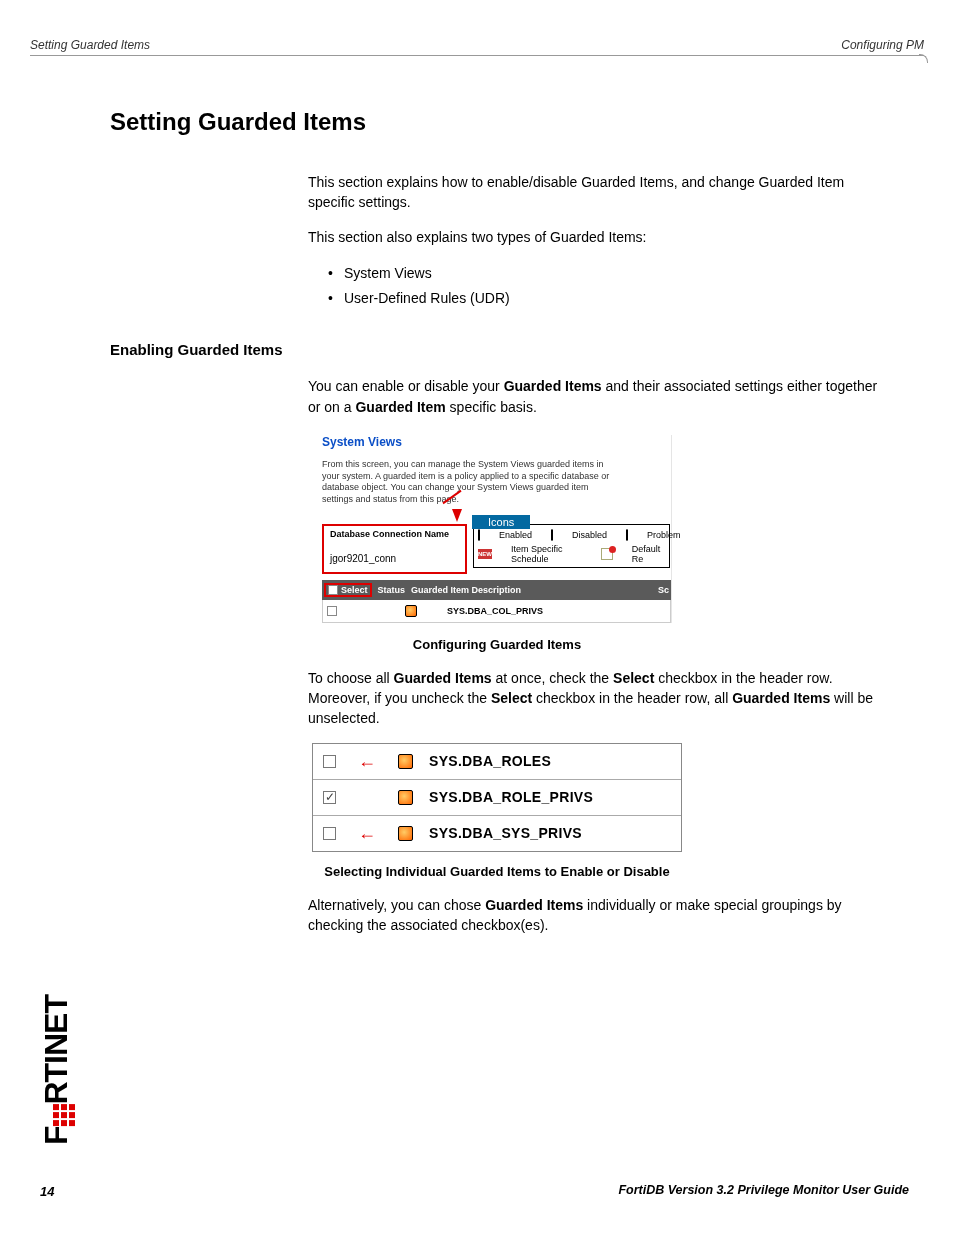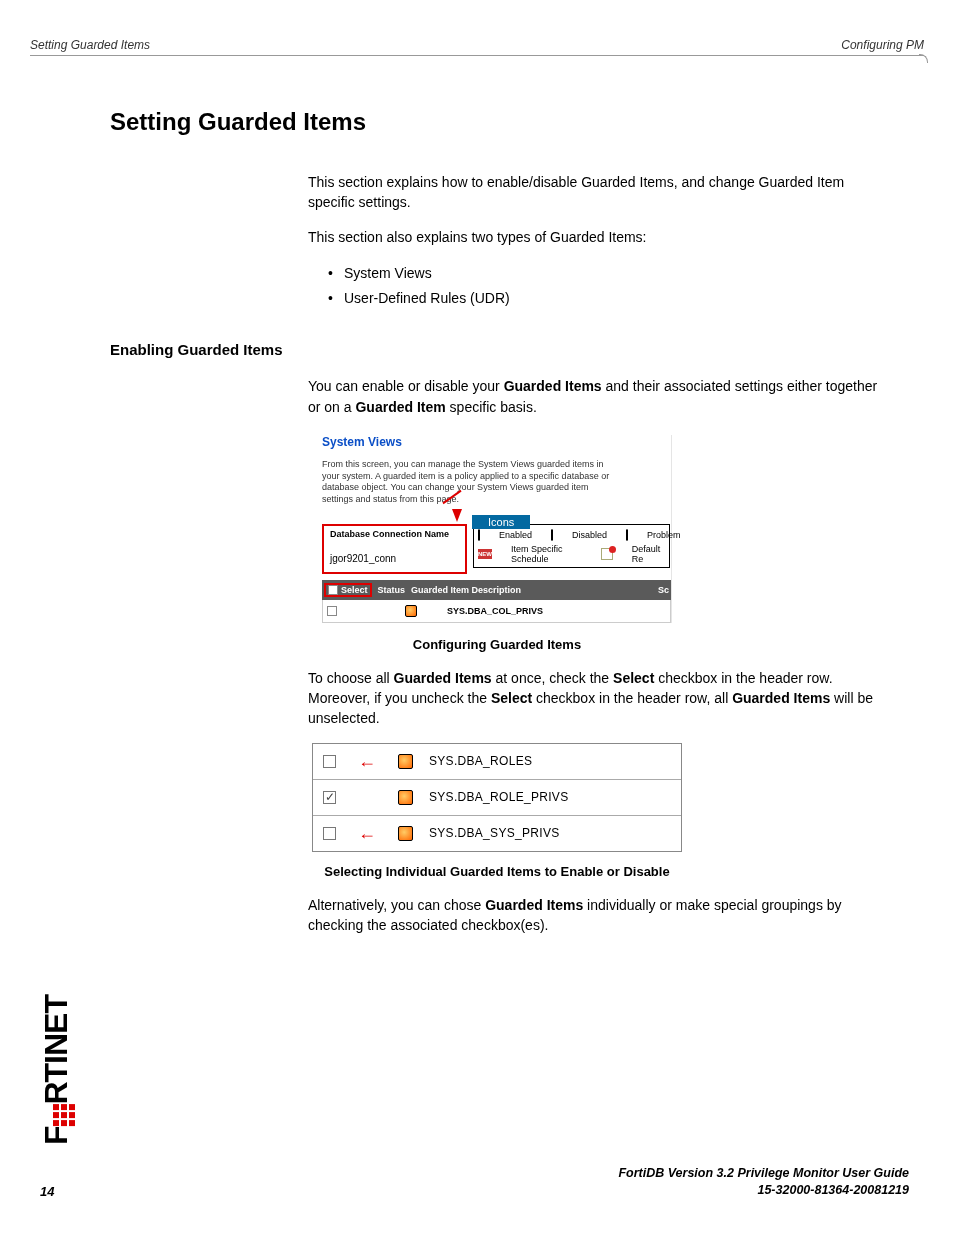--- a/index.html
+++ b/index.html
@@ -143,21 +143,21 @@
     gap: 16px;
     padding: 7px 10px;
     border-bottom: 1px solid #aaa;
   }
   .fig2-row:last-child { border-bottom: none; }
   .chk2 { width:13px; height:13px; border:1px solid #777; display:inline-block; background:#fff; position:relative; flex-shrink:0; }
   .chk2.checked::after { content:"✓"; position:absolute; left:1px; top:-2px; font-size:12px; color:#444; }
   .arrow-left { color:#d00; font-size:18px; font-weight:bold; width:30px; text-align:center; flex-shrink:0; }
   .arrow-left.blank { visibility:hidden; }
   .statico { width:15px; height:15px; flex-shrink:0; }
-  .fig2-label { font-weight:normal; letter-spacing:0.3px; font-size:12px;text-align:center; }
+  .fig2-label { font-weight:bold; letter-spacing:0.3px; font-size:14px;text-align:center; }
 
   
   .brand {
     position: absolute;
     left: 38px;
     bottom: 90px;
     writing-mode: vertical-rl;
     transform: rotate(180deg);
     font-family: Arial, sans-serif;
   }
@@ -304,15 +304,14 @@
         <span></span>
         <span></span>
         <span></span>
         <span></span>
         <span></span>
       </span><span>RTINET</span></span>
 </div>
 
 <div class="footer-right">
   <div>FortiDB Version 3.2 Privilege Monitor  User Guide</div>
-  <div>15-32000-81364-20081219</div>
 </div>
 <div class="page-num">14</div>
 
 </body></html>

